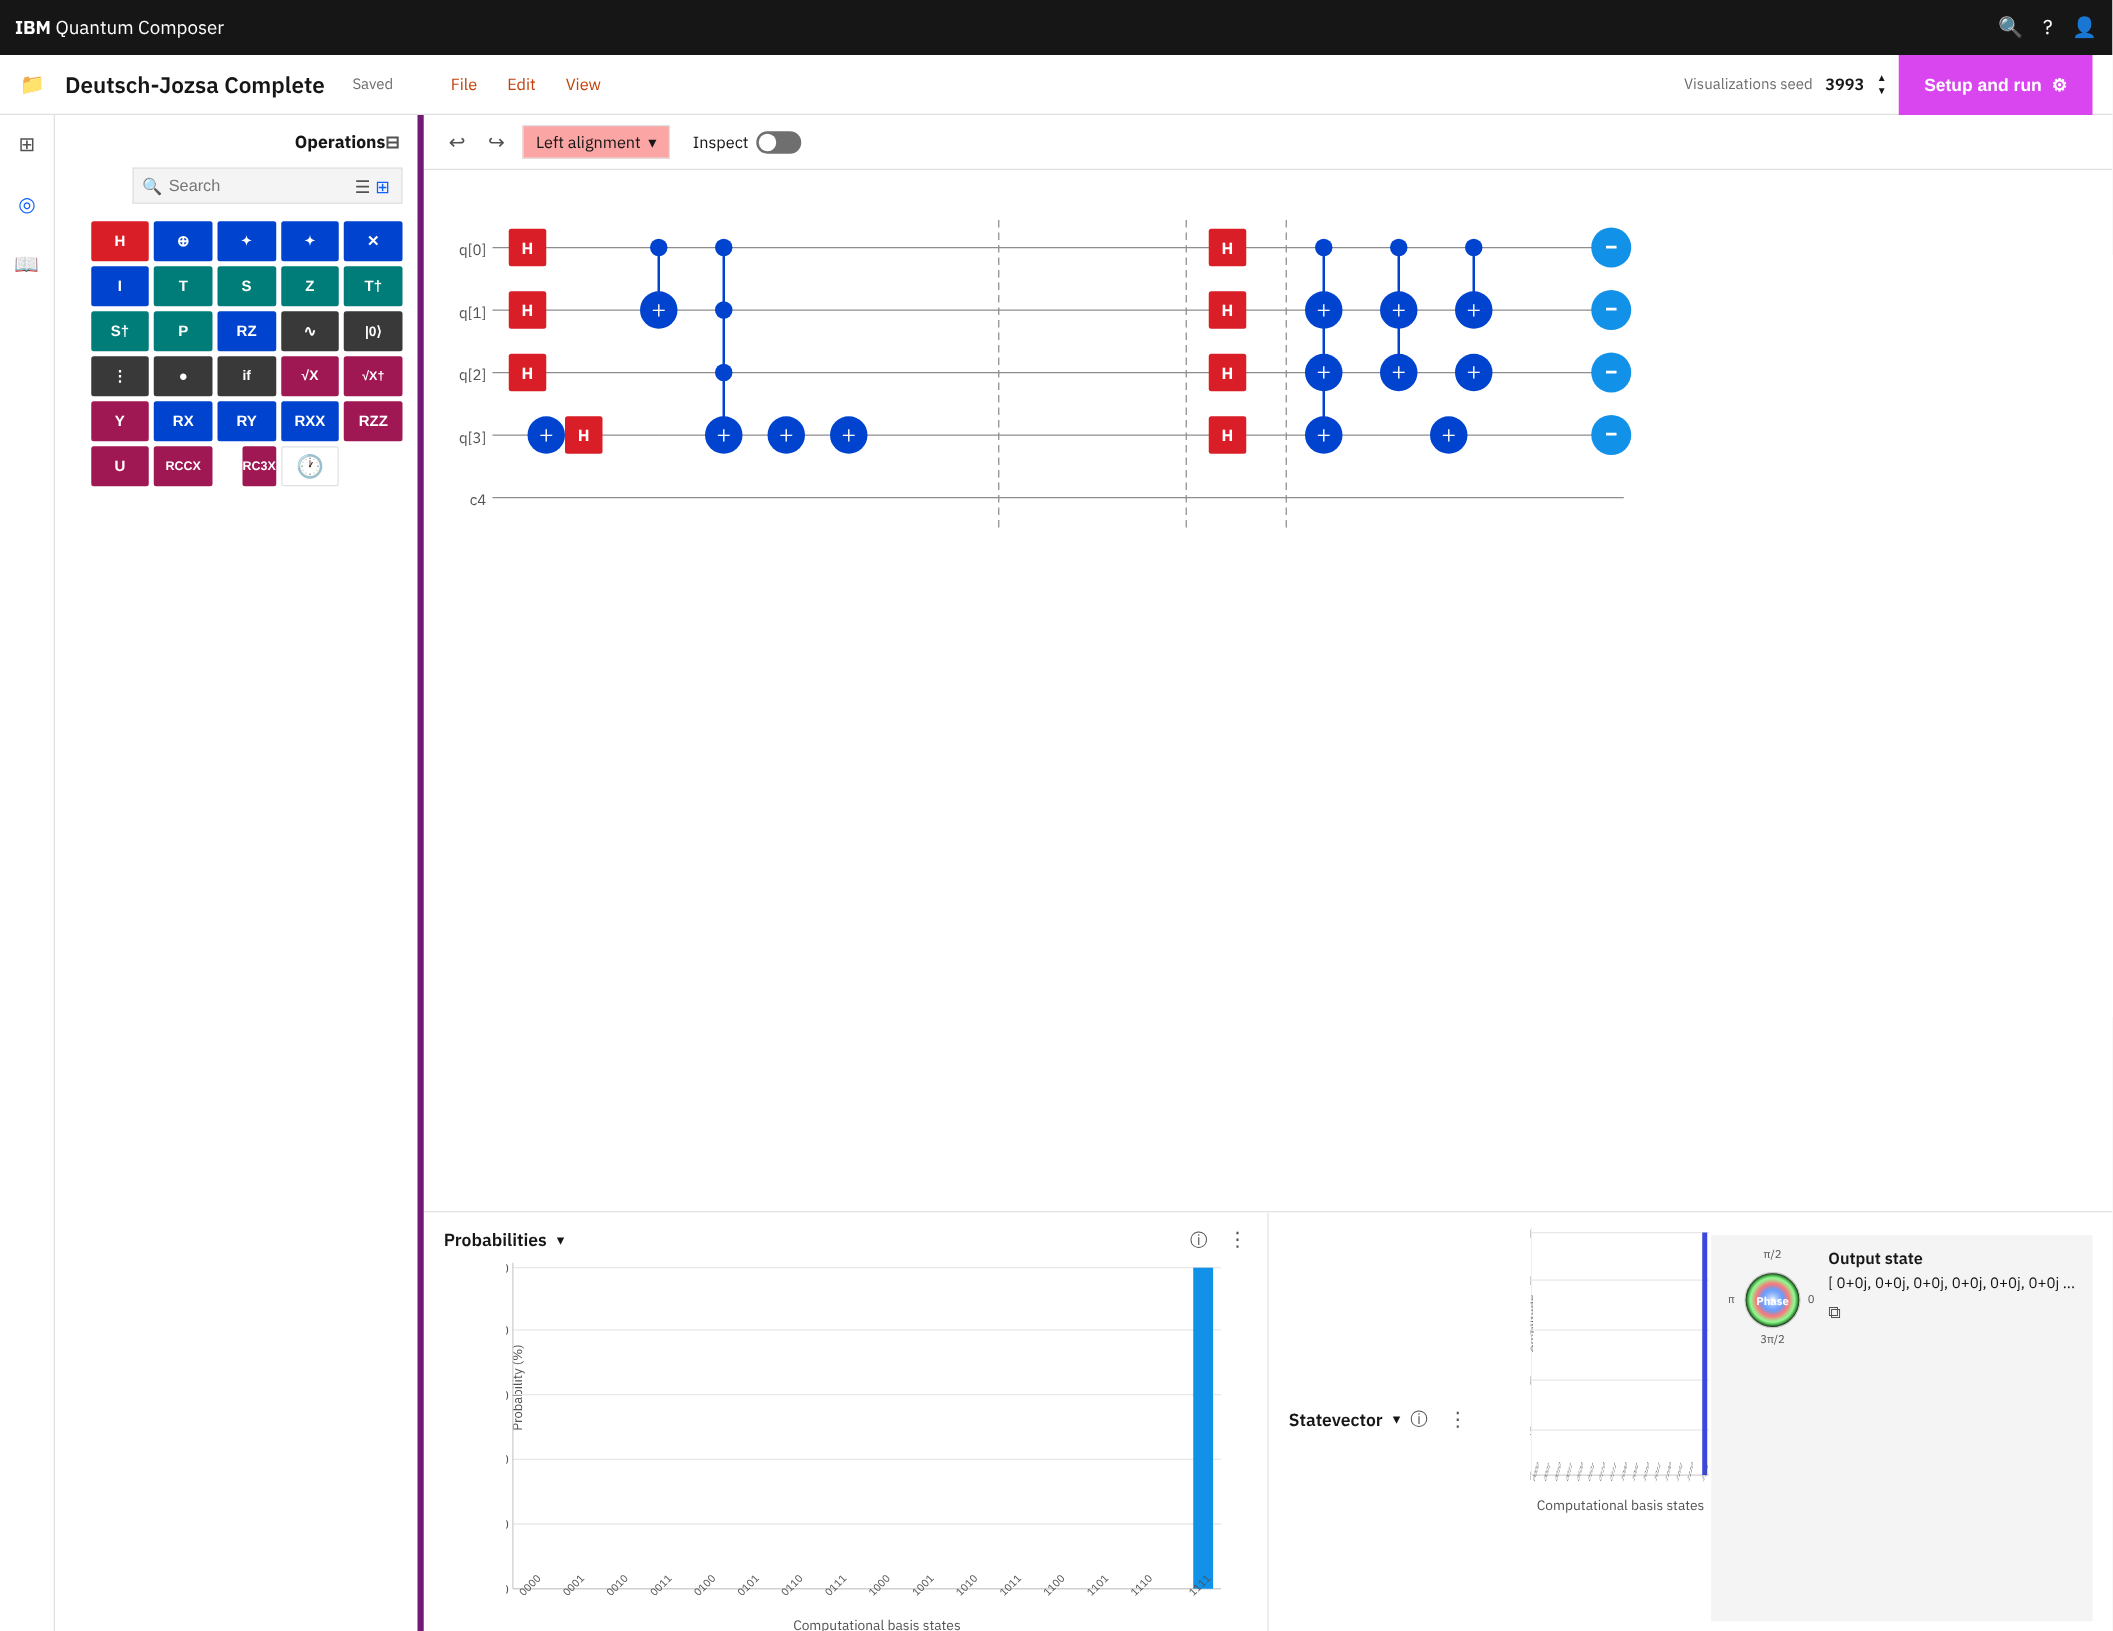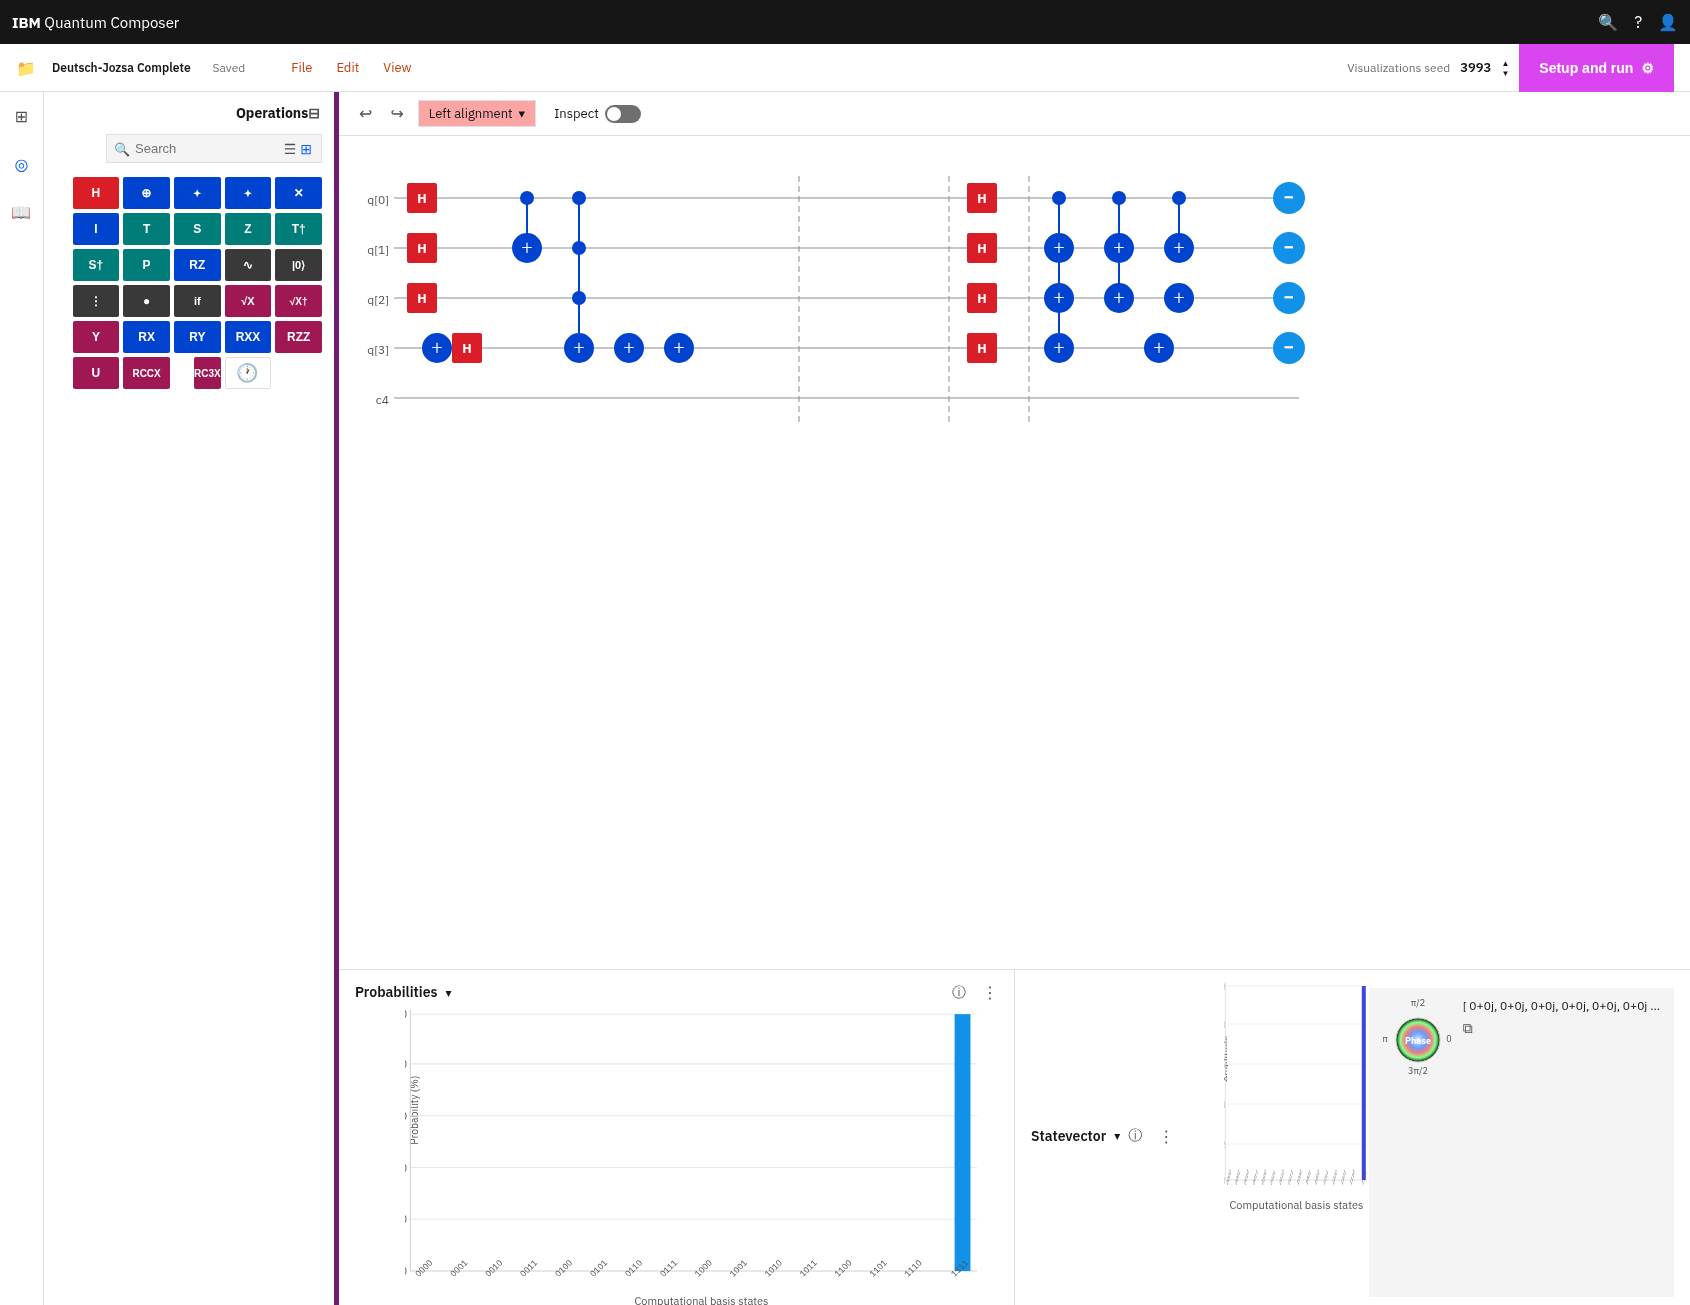--- a/index.html
+++ b/index.html
@@ -21,21 +21,21 @@
     
     .toolbar {
       background: #fff;
       height: 48px;
       display: flex;
       align-items: center;
       padding: 0 16px;
       border-bottom: 1px solid #e0e0e0;
       gap: 16px;
     }
-    .toolbar-title { font-size: 12px; font-weight: 600; }
+    .toolbar-title { font-size: 18px; font-weight: 600; }
     .toolbar-saved { font-size: 12px; color: #6f6f6f; margin-left: 6px; }
     .toolbar-menu { display: flex; gap: 4px; margin-left: 20px; }
     .toolbar-menu-item { font-size: 13px; cursor: pointer; padding: 4px 10px; color: #c2410c; }
     .toolbar-right { margin-left: auto; display: flex; align-items: center; gap: 10px; }
     .vis-seed-label { font-size: 12px; color: #6f6f6f; }
     .vis-seed-value { font-size: 13px; font-weight: 600; }
     .vis-seed-arrows { display: flex; flex-direction: column; font-size: 8px; cursor: pointer; }
     .setup-run-btn {
       background: #d946ef;
       color: #fff;
@@ -606,20 +606,21 @@
                   <stop offset="60%" stop-color="#ff0000" stop-opacity="0.5"></stop>
                   <stop offset="80%" stop-color="#00ff00" stop-opacity="0.4"></stop>
                   <stop offset="100%" stop-color="#000000"></stop>
                 </radialGradient>
               </defs>
               <circle cx="35" cy="42" r="22" fill="url(#phaseGrad)" stroke="#ccc" stroke-width="1"></circle>
               <text x="35" y="46" text-anchor="middle" font-size="9" fill="#fff" font-weight="bold">Phase</text>
             </svg>
           </div>
           <div style="flex:1;">
+            <div class="output-state-title">Output state</div>
             <div class="output-state-text">[ 0+0j, 0+0j, 0+0j, 0+0j, 0+0j, 0+0j ...</div>
             <div style="display:flex;justify-content:space-between;align-items:center;margin-top:6px;">
               <span style="font-size:14px;cursor:pointer;color:#525252;">⧉</span>
             </div>
           </div>
         </div>
 
       </div>
 
     </div>

